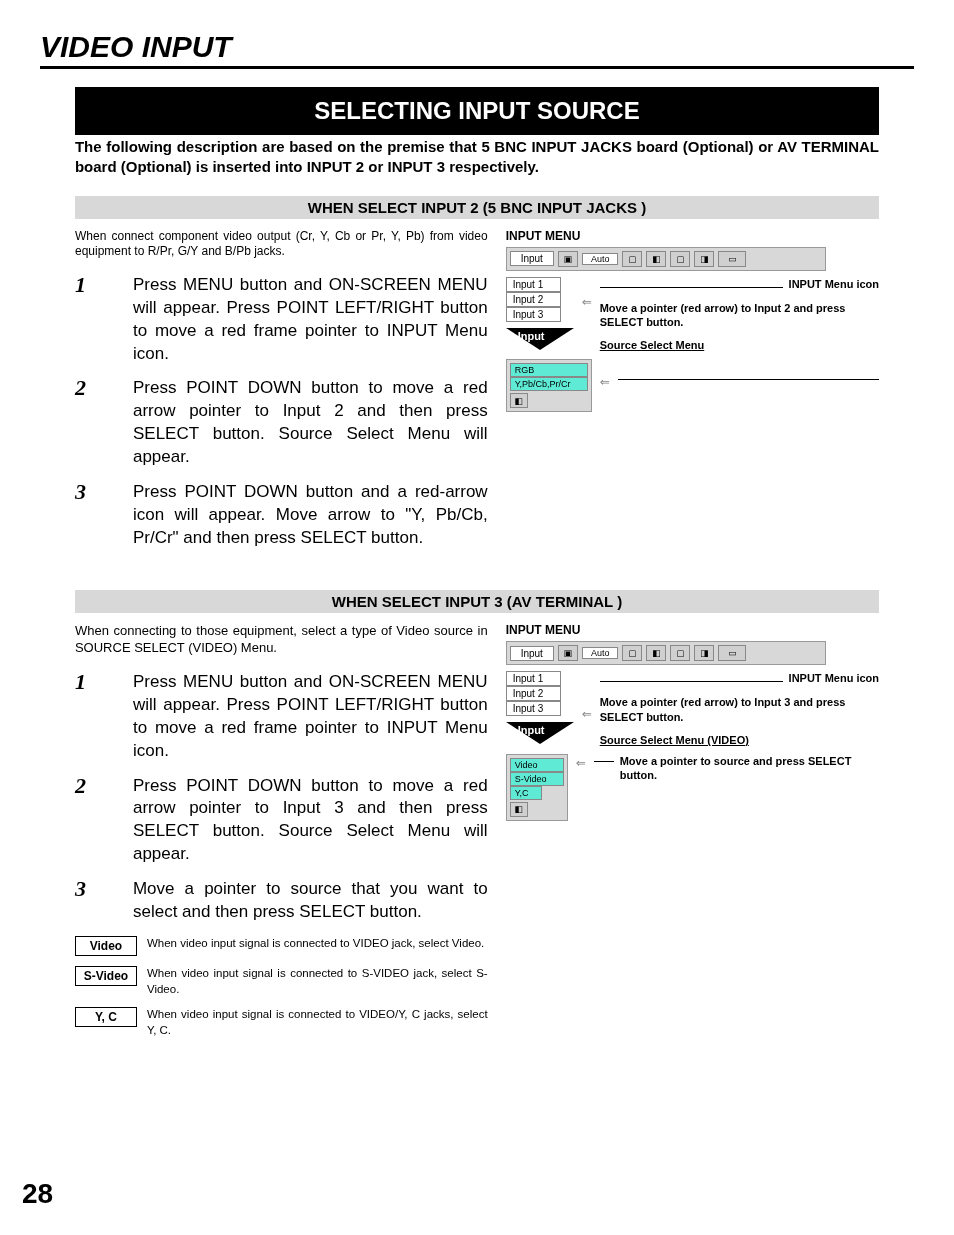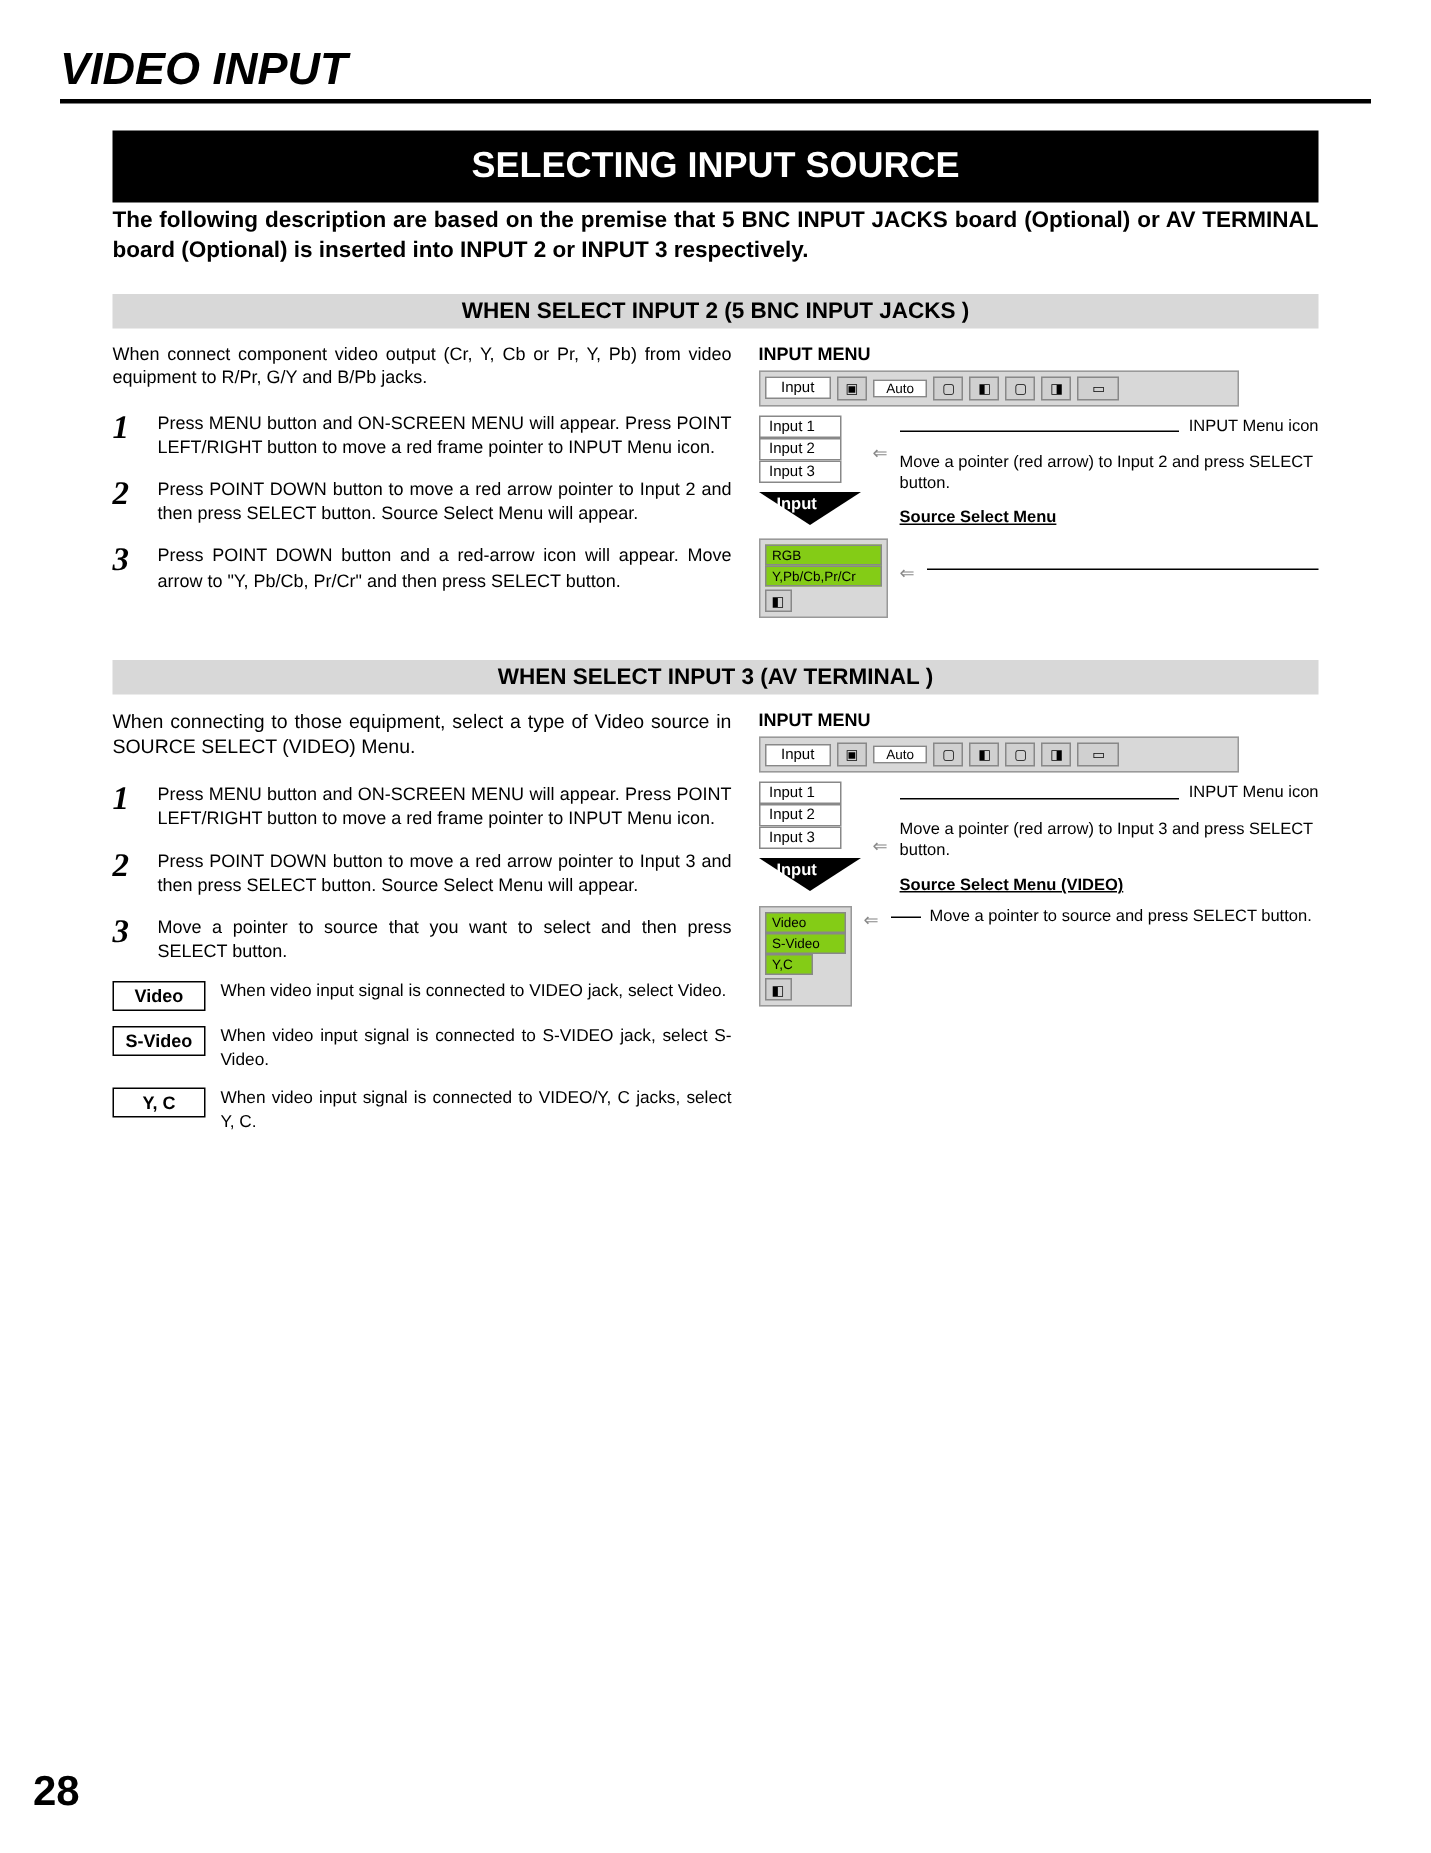--- a/index.html
+++ b/index.html
@@ -69,23 +69,24 @@
   .step-num {
     font-family: Georgia, 'Times New Roman', serif;
     font-style: italic;
     font-weight: bold;
     font-size: 22px;
     width: 20px;
     flex-shrink: 0;
     line-height: 1;
   }
   .step-text {
-    font-size: 12px;
+    font-size: 17px;
     text-align: justify;
     line-height: 1.35;
+    margin-left: 28px;
   }
   .label-row {
     display: flex;
     gap: 10px;
     margin-bottom: 10px;
     align-items: flex-start;
   }
   .label-box {
     border: 1.5px solid #000;
     font-weight: bold;
@@ -153,20 +154,21 @@
     width: 55px;
   }
   .arrow-ptr {
     font-size: 12px;
     color: #888;
     padding-top: 2px;
   }
   .annot {
     font-size: 11px;
     line-height: 1.3;
+    font-weight: bold;
   }
   .annot-block { margin-bottom: 10px; }
   .down-triangle {
     width: 0; height: 0;
     border-left: 34px solid transparent;
     border-right: 34px solid transparent;
     border-top: 22px solid #000;
     margin: 6px 0 0 0;
     position: relative;
   }
@@ -185,21 +187,21 @@
   }
   .source-list {
     border: 1px solid #999;
     background: #d8d8d8;
     display: inline-flex;
     flex-direction: column;
     padding: 3px;
     gap: 0;
   }
   .source-item {
-    background: #84cc16;
+    background: #5eead4;
     border: 1px solid #888;
     font-size: 9px;
     padding: 1px 4px;
     width: 78px;
   }
   .source-icon {
     background: #d0d0d0;
     border: 1px solid #888;
     width: 18px; height: 15px;
     font-size: 9px;

